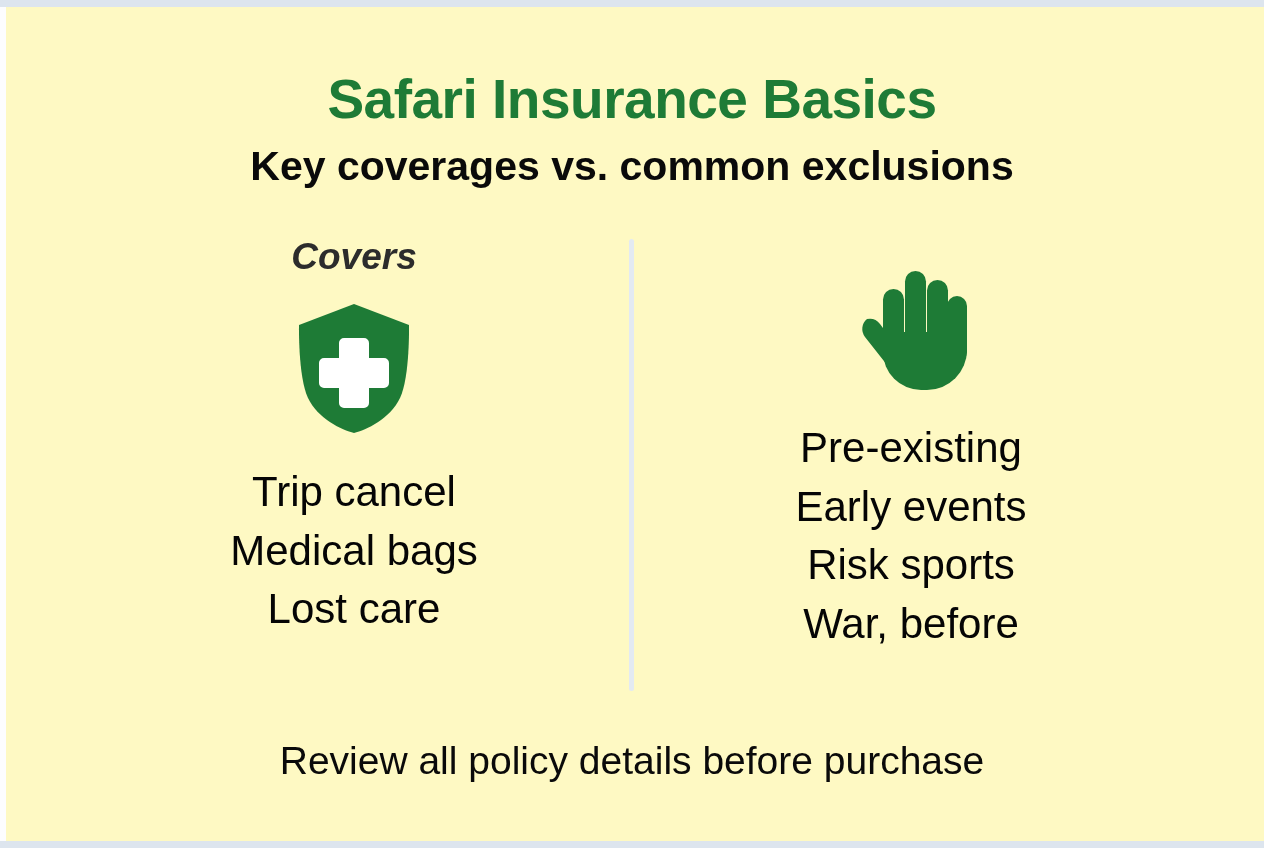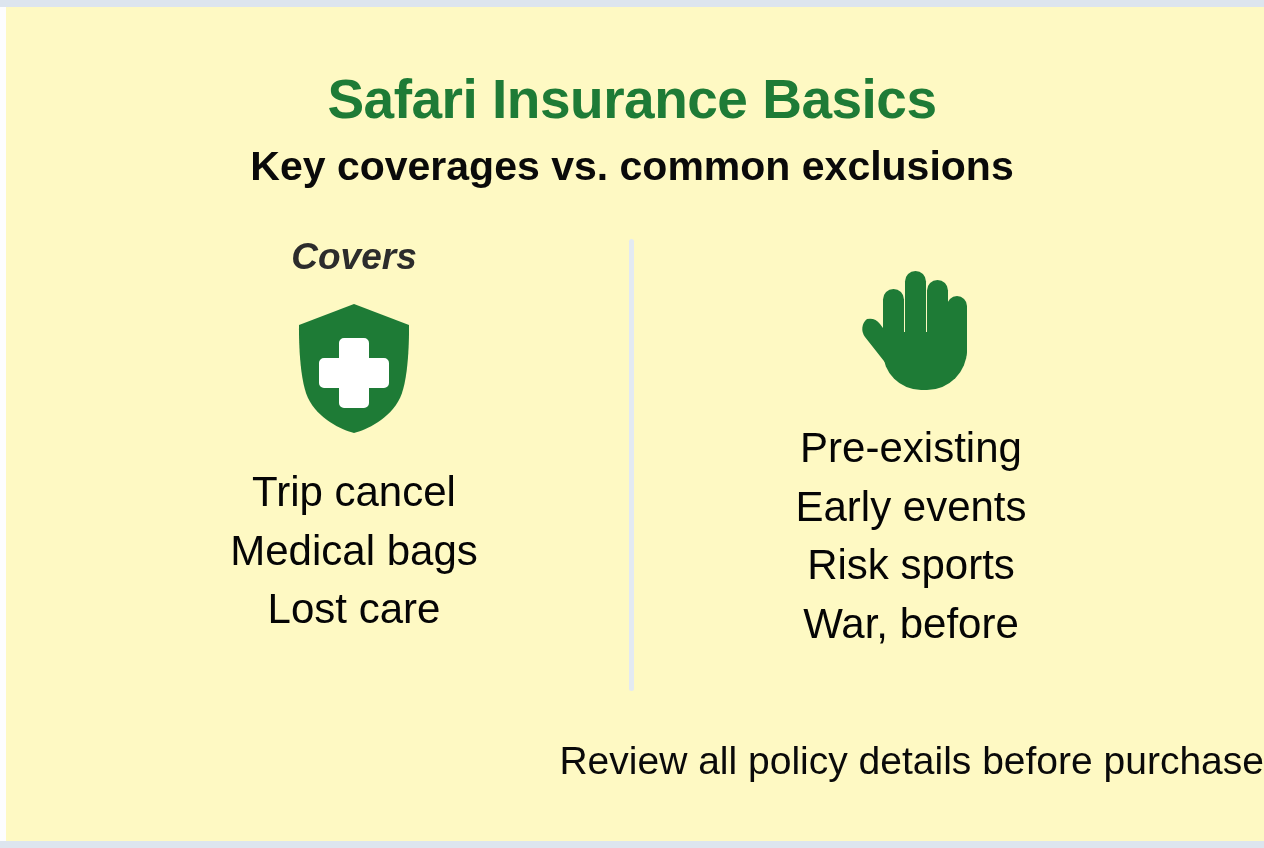--- a/index.html
+++ b/index.html
@@ -112,21 +112,21 @@
     line-height: 58.5px;
     white-space: nowrap;
   }
 
   
   .footer {
     position: absolute;
     left: 0;
     right: 0;
     top: 731px;
-    text-align: right;
+    text-align: center;
     font-size: 39px;
     color: #0a0a0a;
     line-height: 1.2;
     white-space: nowrap;
   }
 </style>
 </head>
 <body>
 
 <div class="slide">

